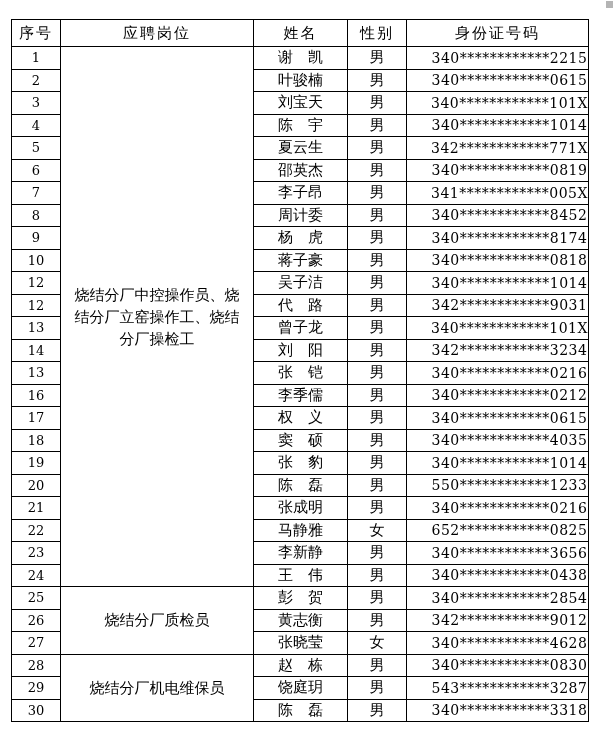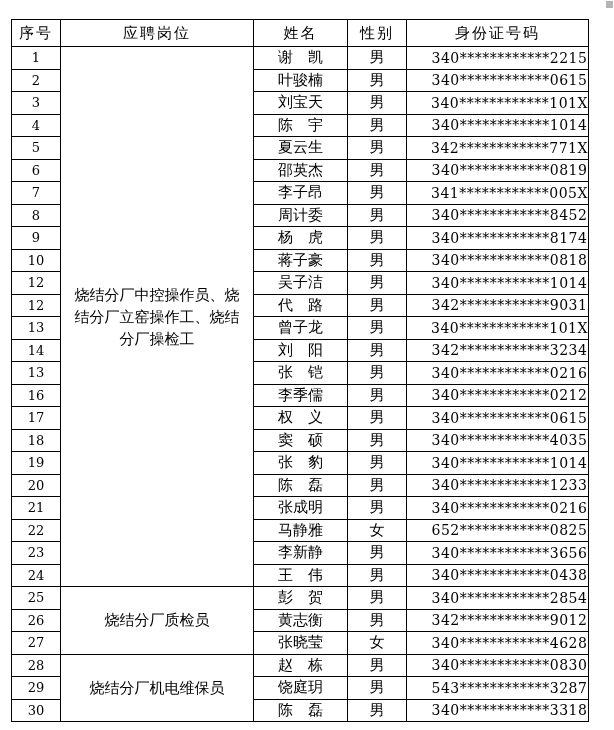--- a/index.html
+++ b/index.html
@@ -198,21 +198,21 @@
       <tr>
         <td class="cell-seq">19</td>
         <td class="cell-name">张　豹</td>
         <td class="cell-gender">男</td>
         <td class="cell-id">340************1014</td>
       </tr>
       <tr>
         <td class="cell-seq">20</td>
         <td class="cell-name">陈　磊</td>
         <td class="cell-gender">男</td>
-        <td class="cell-id">340************1233</td>
+        <td class="cell-id">550************1233</td>
       </tr>
       <tr>
         <td class="cell-seq">21</td>
         <td class="cell-name">张成明</td>
         <td class="cell-gender">男</td>
         <td class="cell-id">340************0216</td>
       </tr>
       <tr>
         <td class="cell-seq">22</td>
         <td class="cell-name">马静雅</td>

